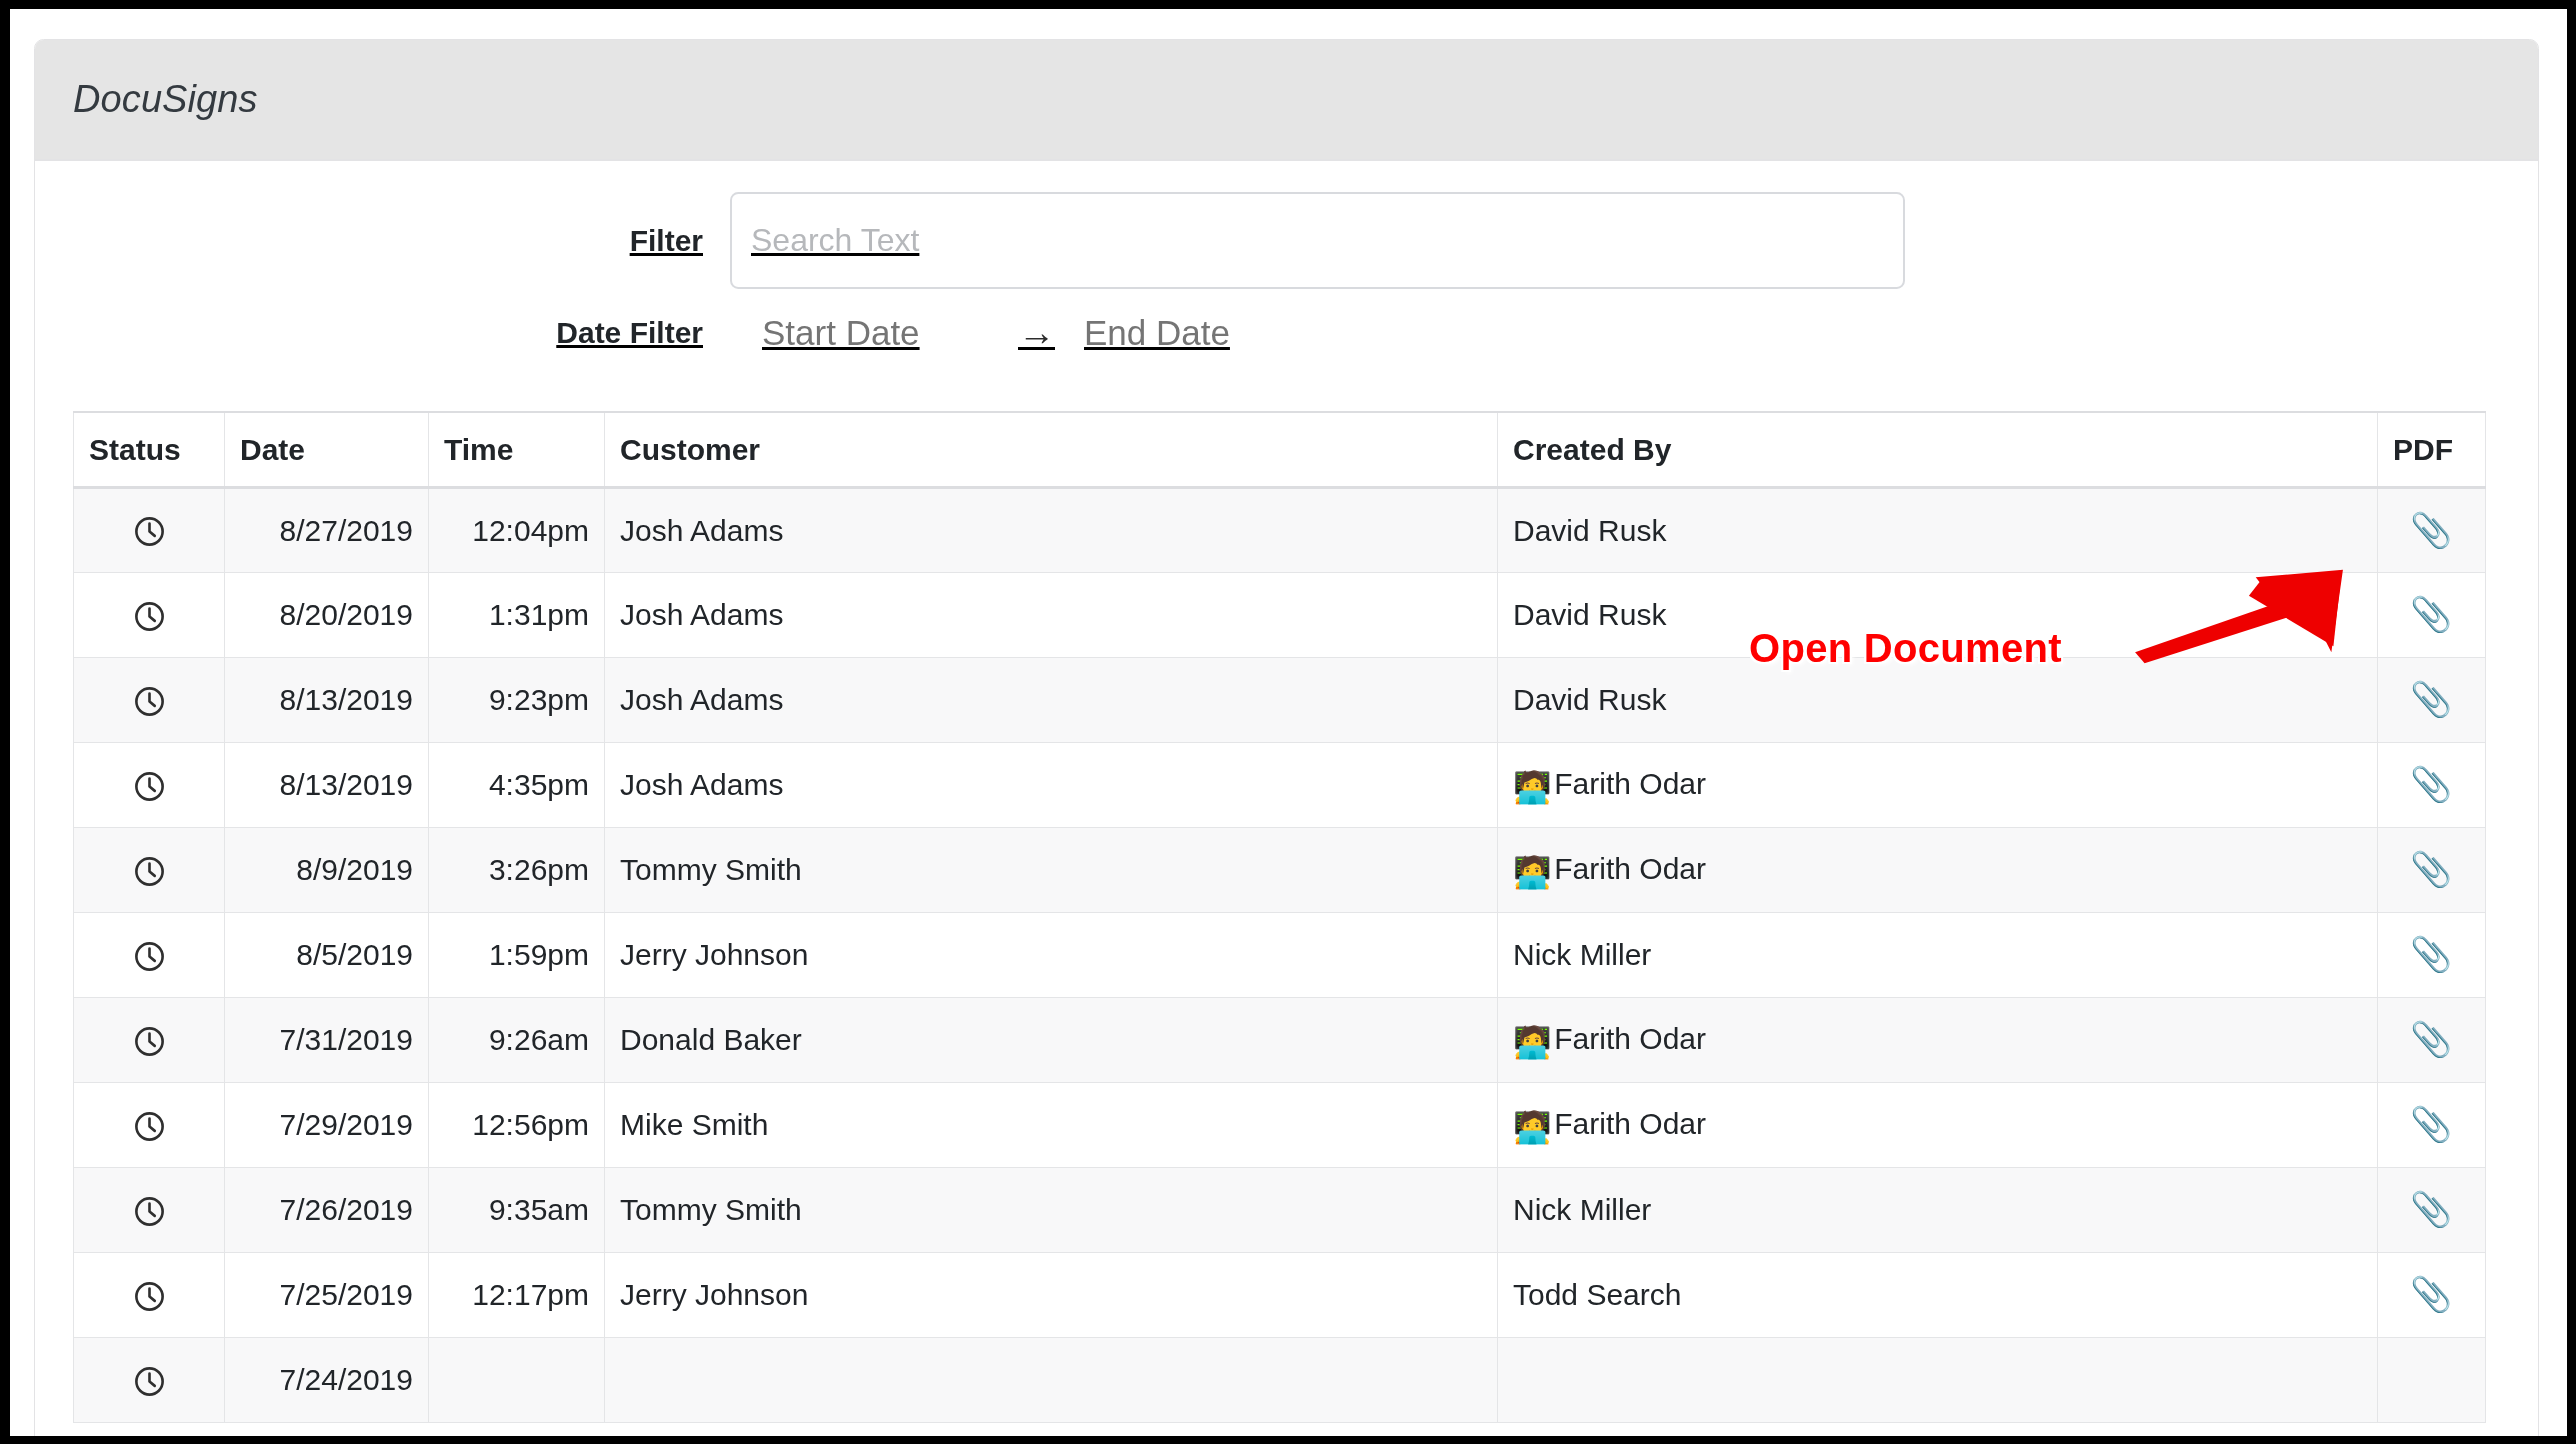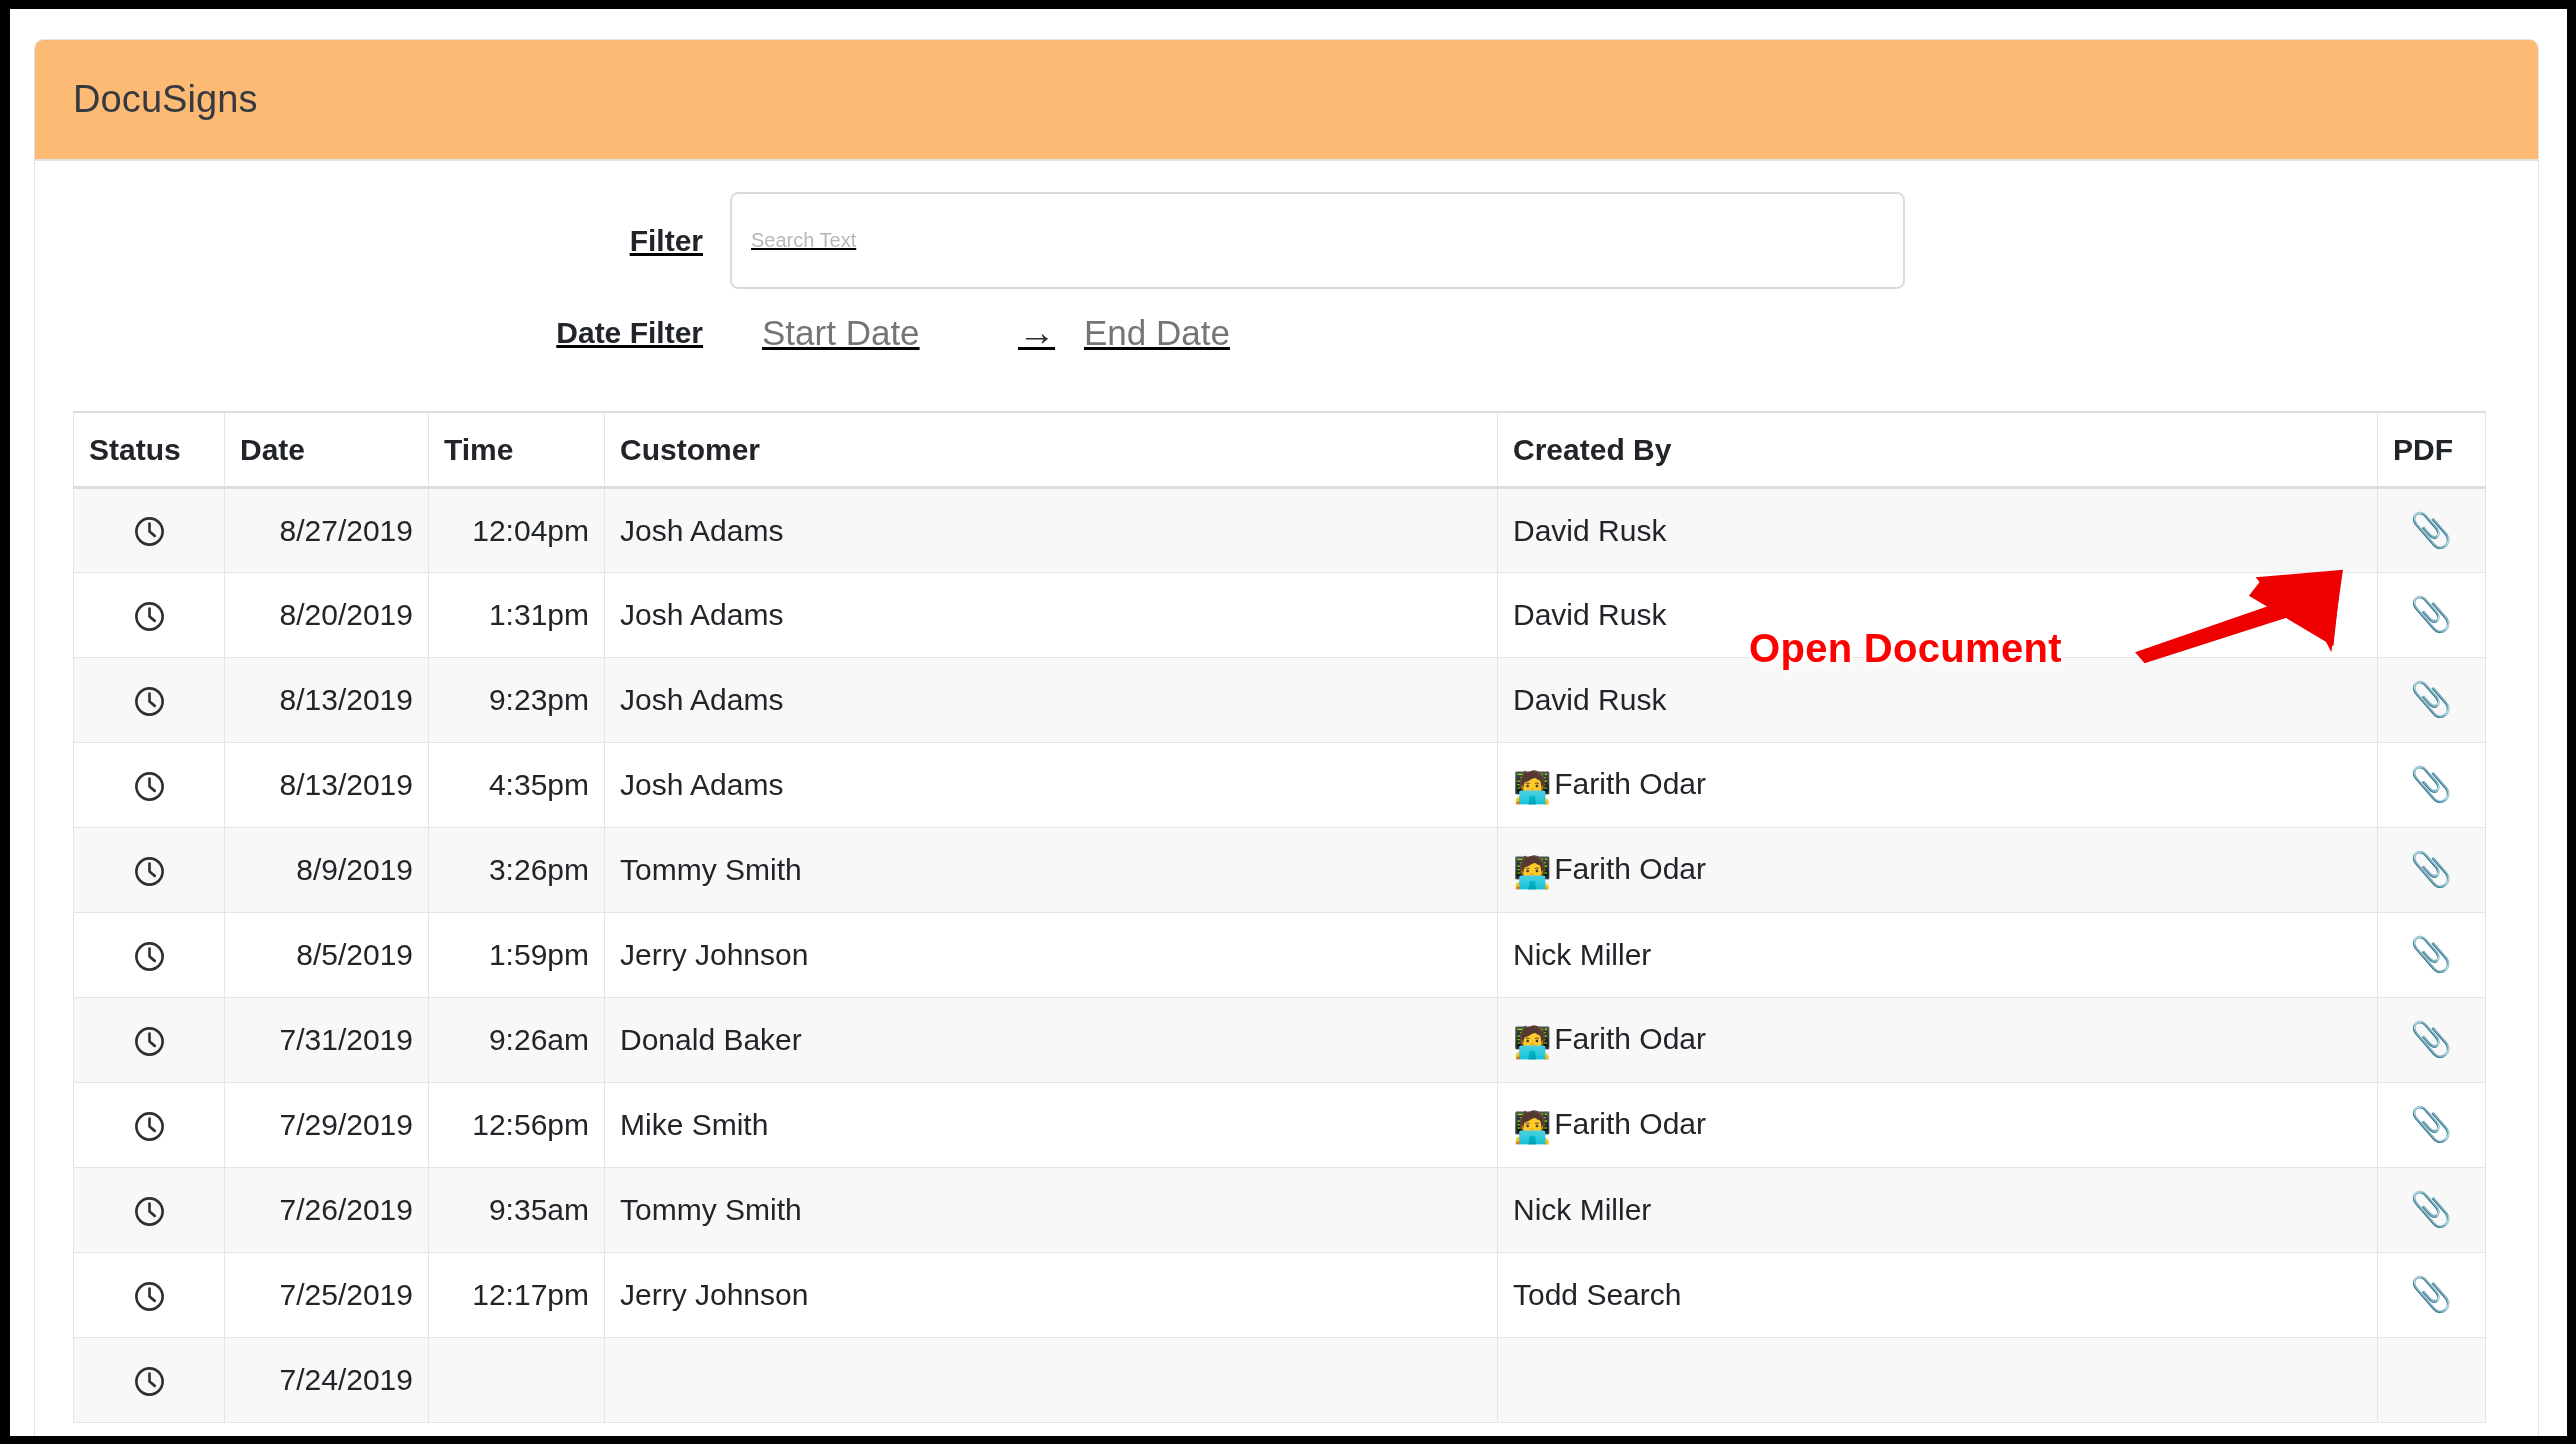--- a/index.html
+++ b/index.html
@@ -38,25 +38,26 @@
     width: 2505px;
     height: 1445px;
     background: #ffffff;
     border: 1.4px solid #e3e3e5;
     border-radius: 9.5px;
     overflow: hidden;
   }
 
   #card-header {
     height: 121px;
-    background: #fdba74;
+    background: #e5e5e5;
     border-bottom: 2px solid #e3e3e5;
     display: flex;
     align-items: center;
     padding-left: 38px;
+    font-style: italic;
   }
 
   #card-title {
     font-size: 38px;
     color: #343a40;
     font-weight: 400;
     letter-spacing: 0.1px;
   }
 
   #card-body {
@@ -82,21 +83,21 @@
     font-weight: bold;
     color: #212529;
   }
 
   #search-input {
     width: 1175px;
     height: 97px;
     border: 2px solid #d8dade;
     border-radius: 8.2px;
     background: #ffffff;
-    font-size: 20px;
+    font-size: 32px;
     color: #495057;
     font-family: "Liberation Sans", sans-serif;
     padding: 0 19px;
     outline: none;
   }
   #search-input::placeholder { color: #b6b8bb; }
 
   .date-input {
     border: none;
     background: transparent;

